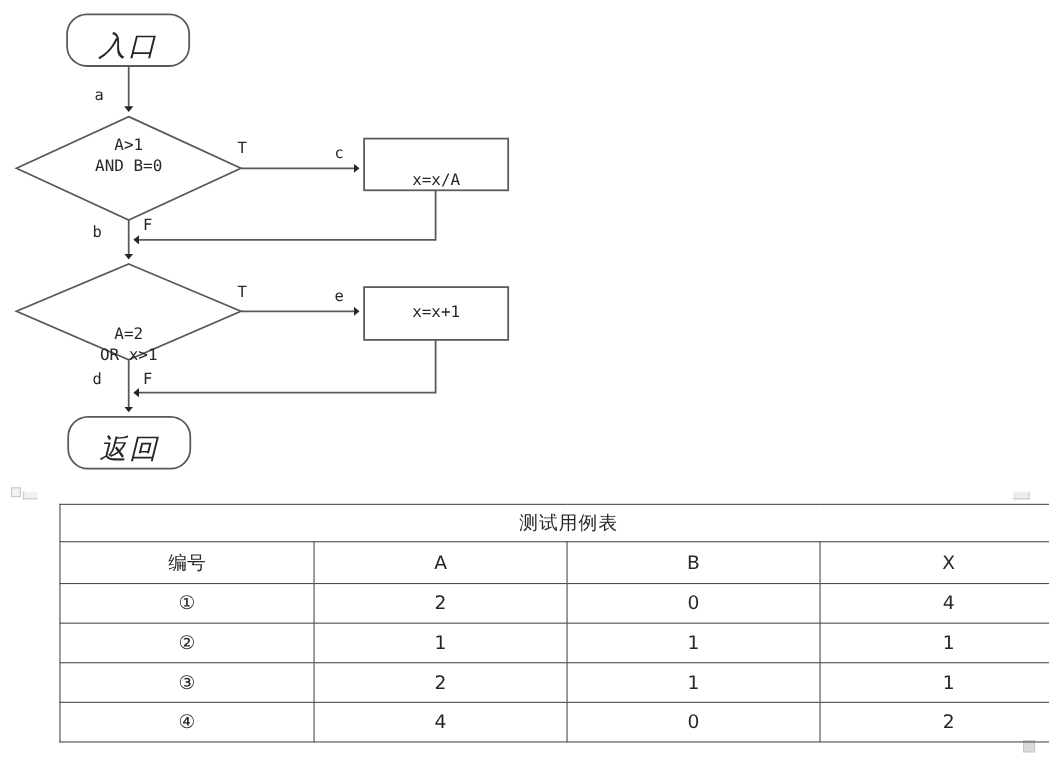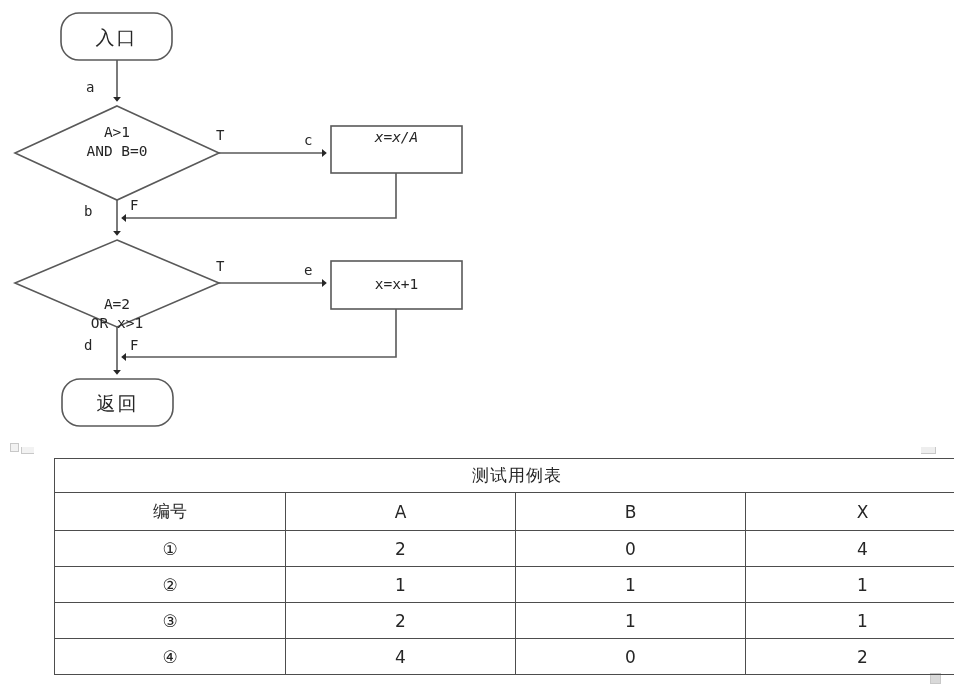--- a/index.html
+++ b/index.html
@@ -31,22 +31,23 @@
 
   .node-label {
     position: absolute;
     text-align: center;
     color: #262626;
     pointer-events: none;
     white-space: pre;
   }
   .cjk-label {
     font-family: "DejaVu Sans", "Liberation Sans", sans-serif;
-    font-size: 19px;
+    font-size: 25px;
     letter-spacing: 2px;
+    font-style: italic;
   }
   .mono-label {
     font-family: "DejaVu Sans Mono", "Liberation Mono", monospace;
     font-size: 14.5px;
     line-height: 19px;
   }
   .edge-label {
     position: absolute;
     font-family: "DejaVu Sans Mono", "Liberation Mono", monospace;
     font-size: 14px;
@@ -140,21 +141,21 @@
     <line x1="117" y1="327" x2="117" y2="372" stroke="#595959" stroke-width="1.6" marker-end="url(#arrow-down)"></line>
 
     <rect x="62" y="379" width="111" height="47" rx="18" ry="18" fill="#ffffff" stroke="#595959" stroke-width="1.6"></rect>
   </svg>
 
   <div class="node-label cjk-label" style="left:61px; top:25px; width:111px;">入口</div>
 
   <div class="node-label mono-label" style="left:27px; top:123px; width:180px;">A&gt;1
 AND B=0</div>
 
-  <div class="node-label mono-label" style="left:331px; top:128px; width:131px;font-style:italic;">x=x/A</div>
+  <div class="node-label mono-label" style="left:331px; top:155px; width:131px;">x=x/A</div>
 
   <div class="node-label mono-label" style="left:27px; top:263px; width:180px;margin-top:32px;">A=2
 OR x&gt;1</div>
 
   <div class="node-label mono-label" style="left:331px; top:275px; width:131px;">x=x+1</div>
 
   <div class="node-label cjk-label" style="left:62px; top:391px; width:111px;">返回</div>
 
   <div class="edge-label" style="left:86px; top:79px;">a</div>
 

